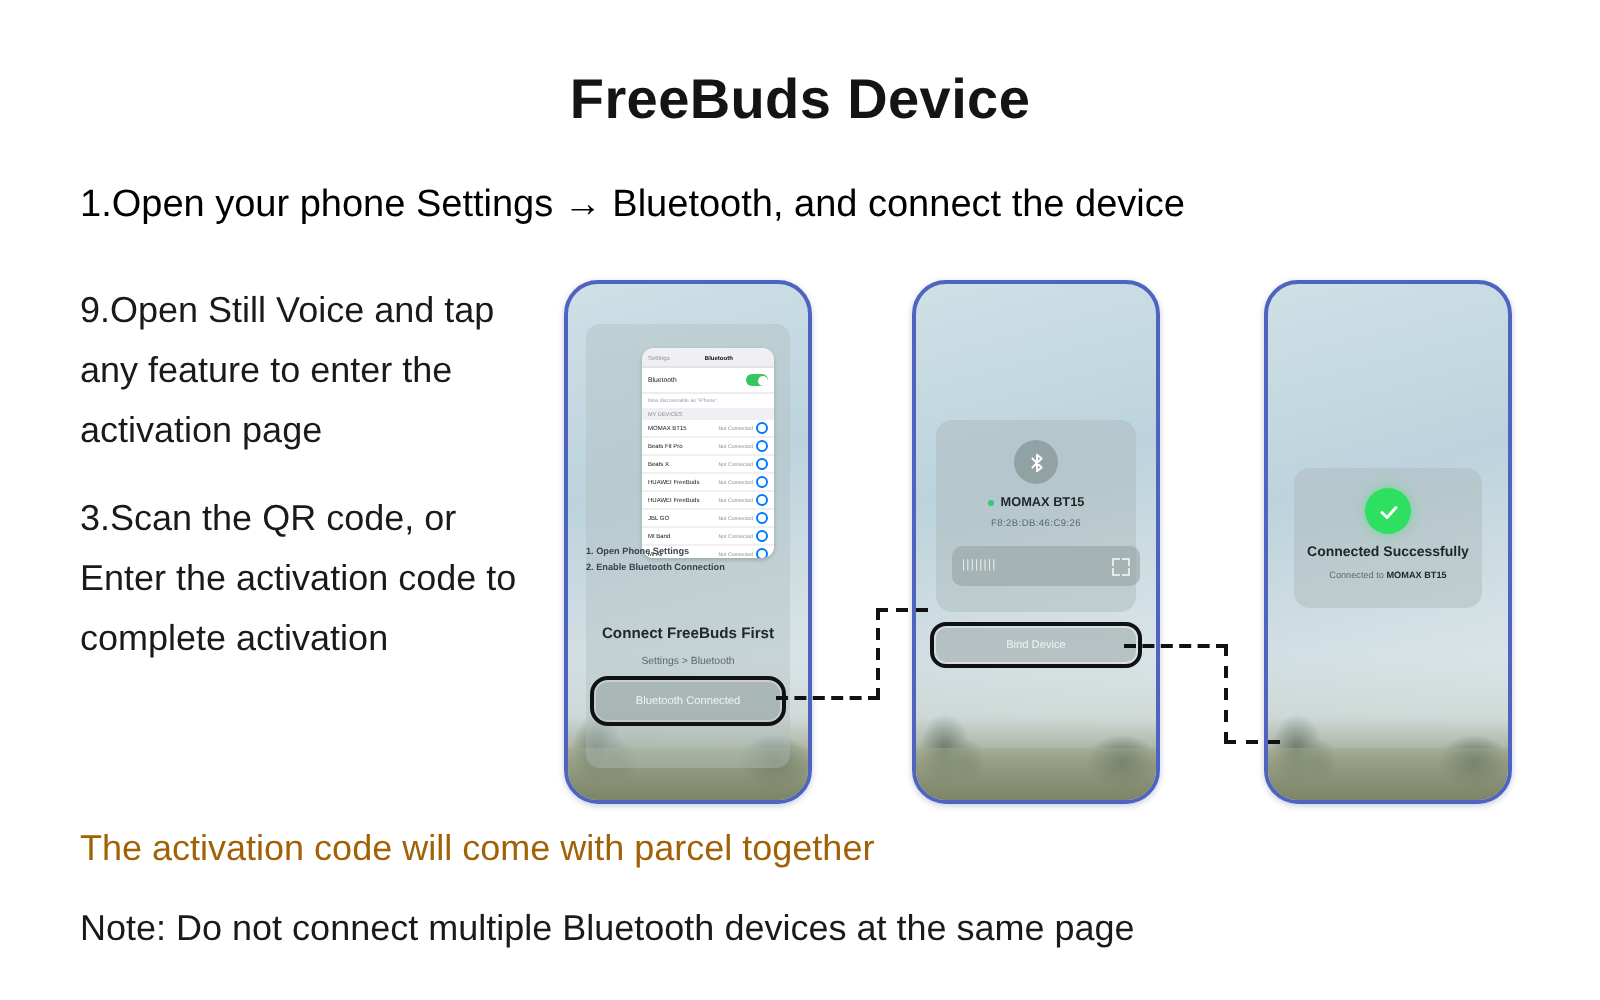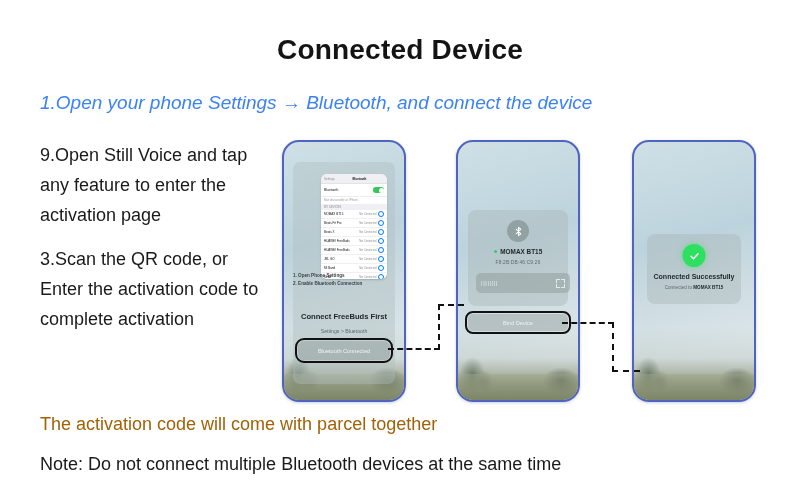--- a/index.html
+++ b/index.html
@@ -10,21 +10,21 @@
   }
   .page{position:relative;width:800px;height:500px;}
 
   
   .title{
     position:absolute;top:34px;left:0;width:800px;text-align:center;
     font-size:28px;font-weight:700;letter-spacing:.2px;color:#141414;
   }
   .step1{
     position:absolute;top:92px;left:40px;width:720px;
-    font-size:19px;color:#3b82f6;white-space:nowrap;font-style:italic;
+    font-size:19px;color:#000000;white-space:nowrap;
   }
   .steps-left{
     position:absolute;top:140px;left:40px;width:232px;
     font-size:18px;line-height:30px;color:#1a1a1a;
   }
   .steps-left .blk{margin-bottom:14px;}
   .redline{
     position:absolute;top:414px;left:40px;width:740px;
     font-size:18px;color:#a16207;white-space:nowrap;
   }
@@ -184,30 +184,30 @@
   #c1c{left:438px;top:304px;width:26px;height:0;border-top-width:2px;border-left:0;border-right:0;border-bottom:0;}
   #c2a{left:562px;top:322px;width:52px;height:0;border-top-width:2px;border-left:0;border-right:0;border-bottom:0;}
   #c2b{left:612px;top:322px;width:0;height:50px;border-left-width:2px;border-top:0;border-right:0;border-bottom:0;}
   #c2c{left:612px;top:370px;width:28px;height:0;border-top-width:2px;border-left:0;border-right:0;border-bottom:0;}
 </style>
 </head>
 <body>
 
 <div class="page">
 
-  <div class="title">Connected Device</div>
+  <div class="title">FreeBuds Device</div>
   <div class="step1">1.Open your phone Settings → Bluetooth, and connect the device</div>
 
   <div class="steps-left">
     <div class="blk">9.Open Still Voice and tap any feature to enter the activation page</div>
     <div class="blk">3.Scan the QR code, or Enter the activation code to complete activation</div>
   </div>
 
   <div class="redline">The activation code will come with parcel together</div>
-  <div class="noteline">Note: Do not connect multiple Bluetooth devices at the same time</div>
+  <div class="noteline">Note: Do not connect multiple Bluetooth devices at the same page</div>
 
   <div class="phone" id="phone1">
     <div class="scenery"></div>
 
     <div class="shot">
       <div class="ios">
         <div class="ios-nav">
           <span class="nv">Settings</span>
           <span class="nv t">Bluetooth</span>
           <span class="nv"></span>

